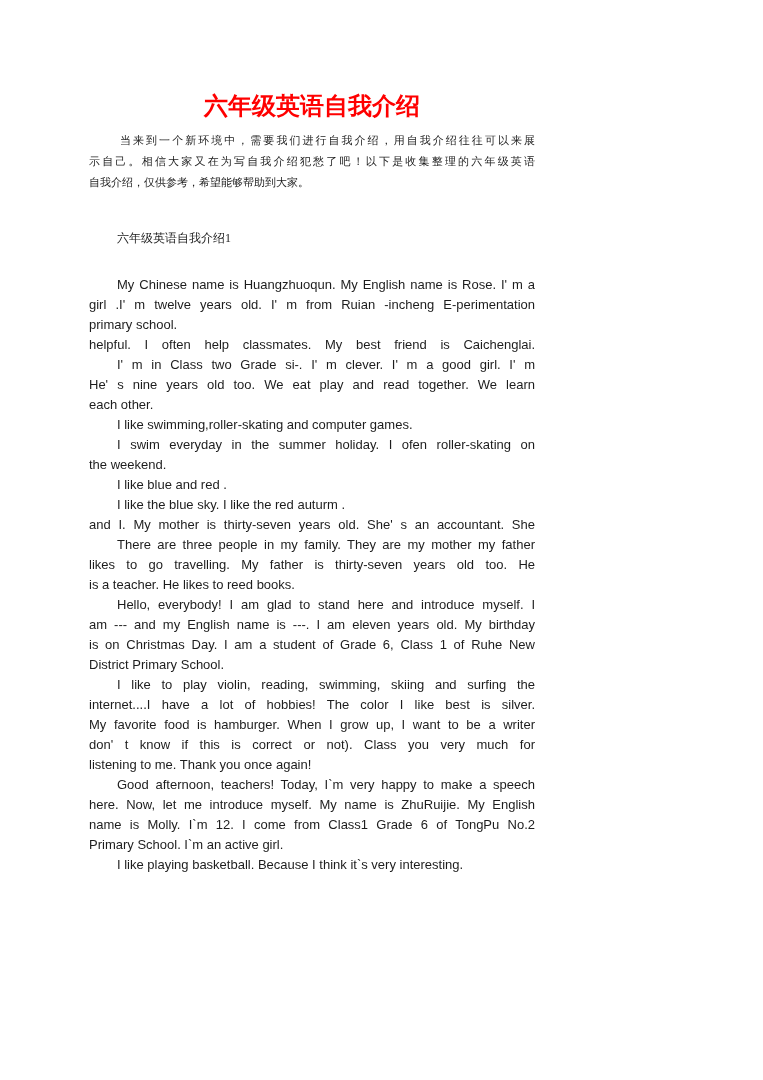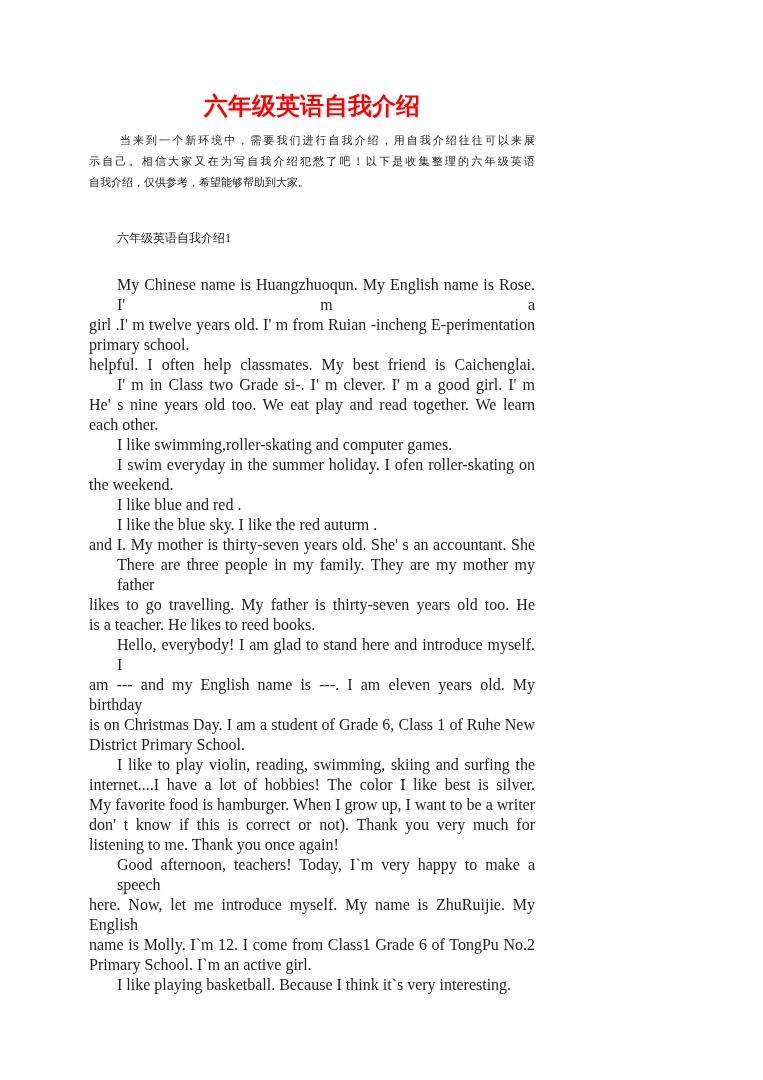--- a/index.html
+++ b/index.html
@@ -26,22 +26,22 @@
   }
   .line {
     color: #1d1d1d;
   }
   .zh {
     font-family: "Liberation Serif", "DejaVu Serif", serif;
     font-size: 11px;
     line-height: 21px;
   }
   .en {
-    font-family: Liberation Serif, serif;
-    font-size: 16px;
+    font-family: Liberation Sans, sans-serif;
+    font-size: 13px;
     line-height: 20px;
   }
   .j {
     text-align: justify;
     text-align-last: justify;
   }
   .indent.zh { padding-left: 31px; }
   .indent.en { padding-left: 28px; }
   .section-heading {
     margin: 0 0 20px 0;
@@ -104,21 +104,21 @@
         <div class="paragraph">
           <div class="line en indent j">Hello, everybody! I am glad to stand here and introduce myself. I</div>
           <div class="line en j">am --- and my English name is ---. I am eleven years old. My birthday</div>
           <div class="line en j">is on Christmas Day. I am a student of Grade 6, Class 1 of Ruhe New</div>
           <div class="line en">District Primary School.</div>
         </div>
         <div class="paragraph">
           <div class="line en indent j">I like to play violin, reading, swimming, skiing and surfing the</div>
           <div class="line en j">internet....I have a lot of hobbies! The color I like best is silver.</div>
           <div class="line en j">My favorite food is hamburger. When I grow up, I want to be a writer</div>
-          <div class="line en j">don' t know if this is correct or not). Thank you very much for</div>
+          <div class="line en j">don' t know if this is correct or not). Class you very much for</div>
           <div class="line en">listening to me. Thank you once again!</div>
         </div>
       </div>
       <div class="section">
         <div class="paragraph">
           <div class="line en indent j">Good afternoon, teachers! Today, I`m very happy to make a speech</div>
           <div class="line en j">here. Now, let me introduce myself. My name is ZhuRuijie. My English</div>
           <div class="line en j">name is Molly. I`m 12. I come from Class1 Grade 6 of TongPu No.2</div>
           <div class="line en">Primary School. I`m an active girl.</div>
         </div>

